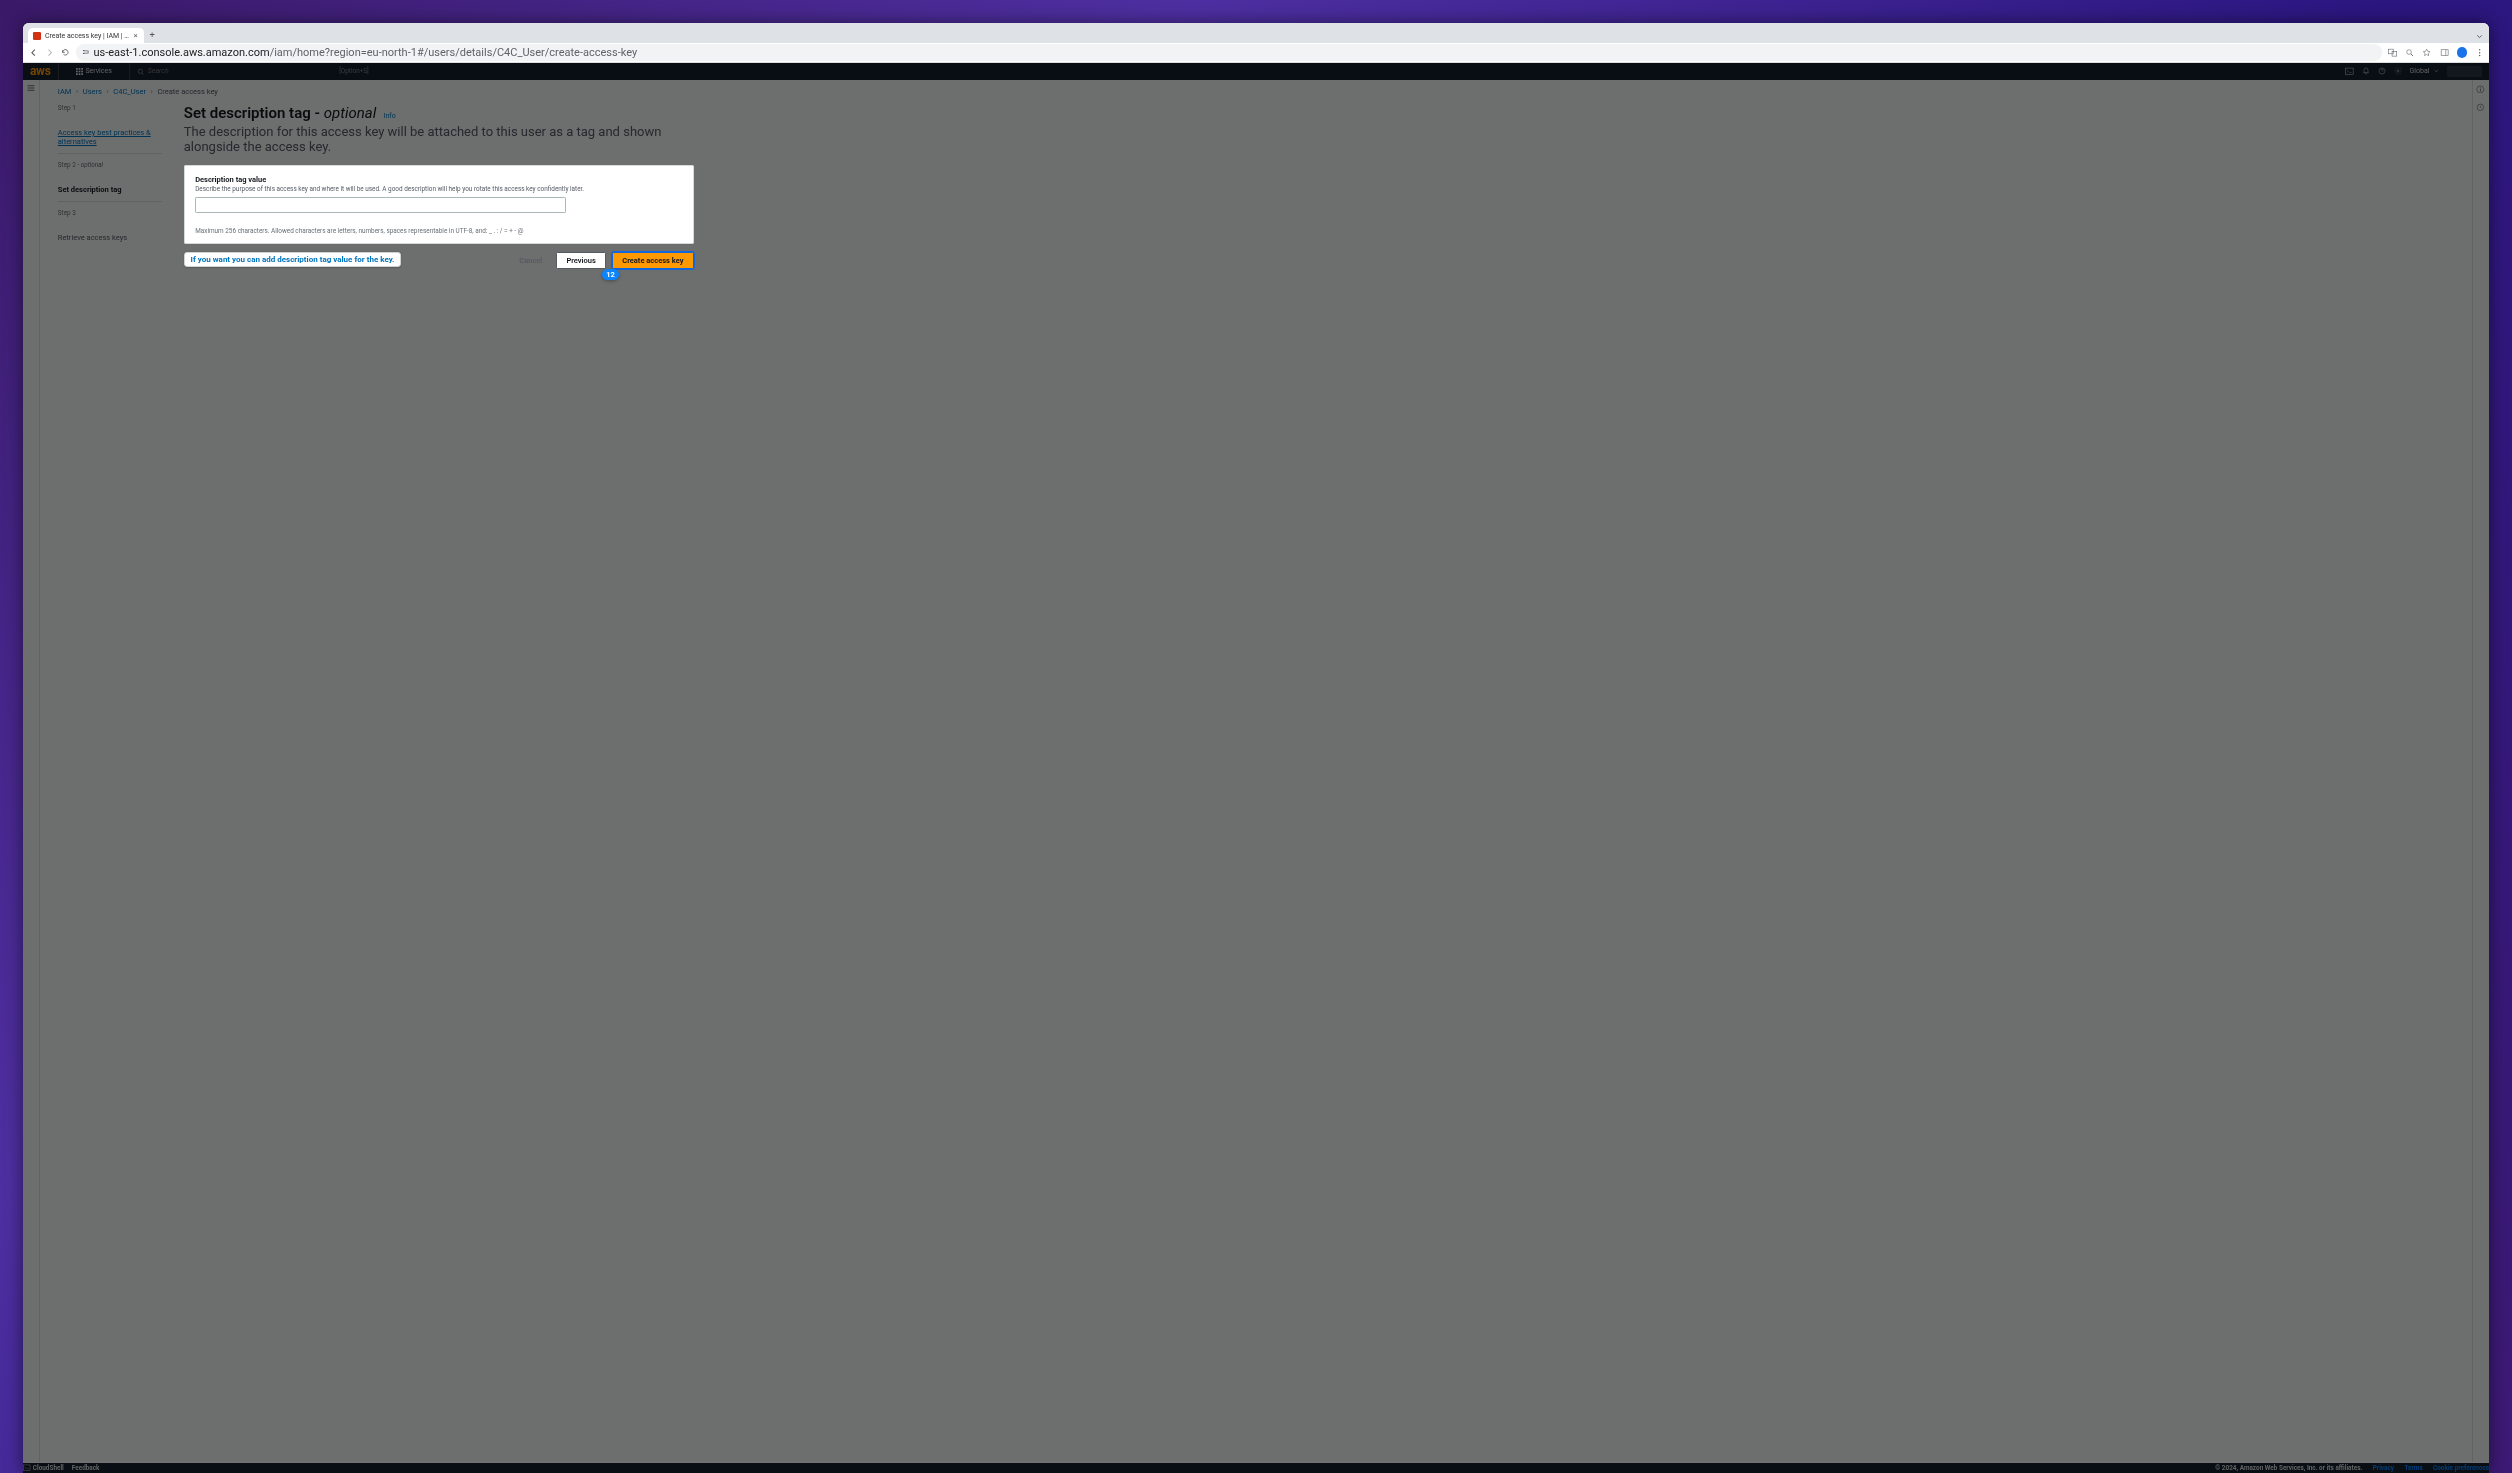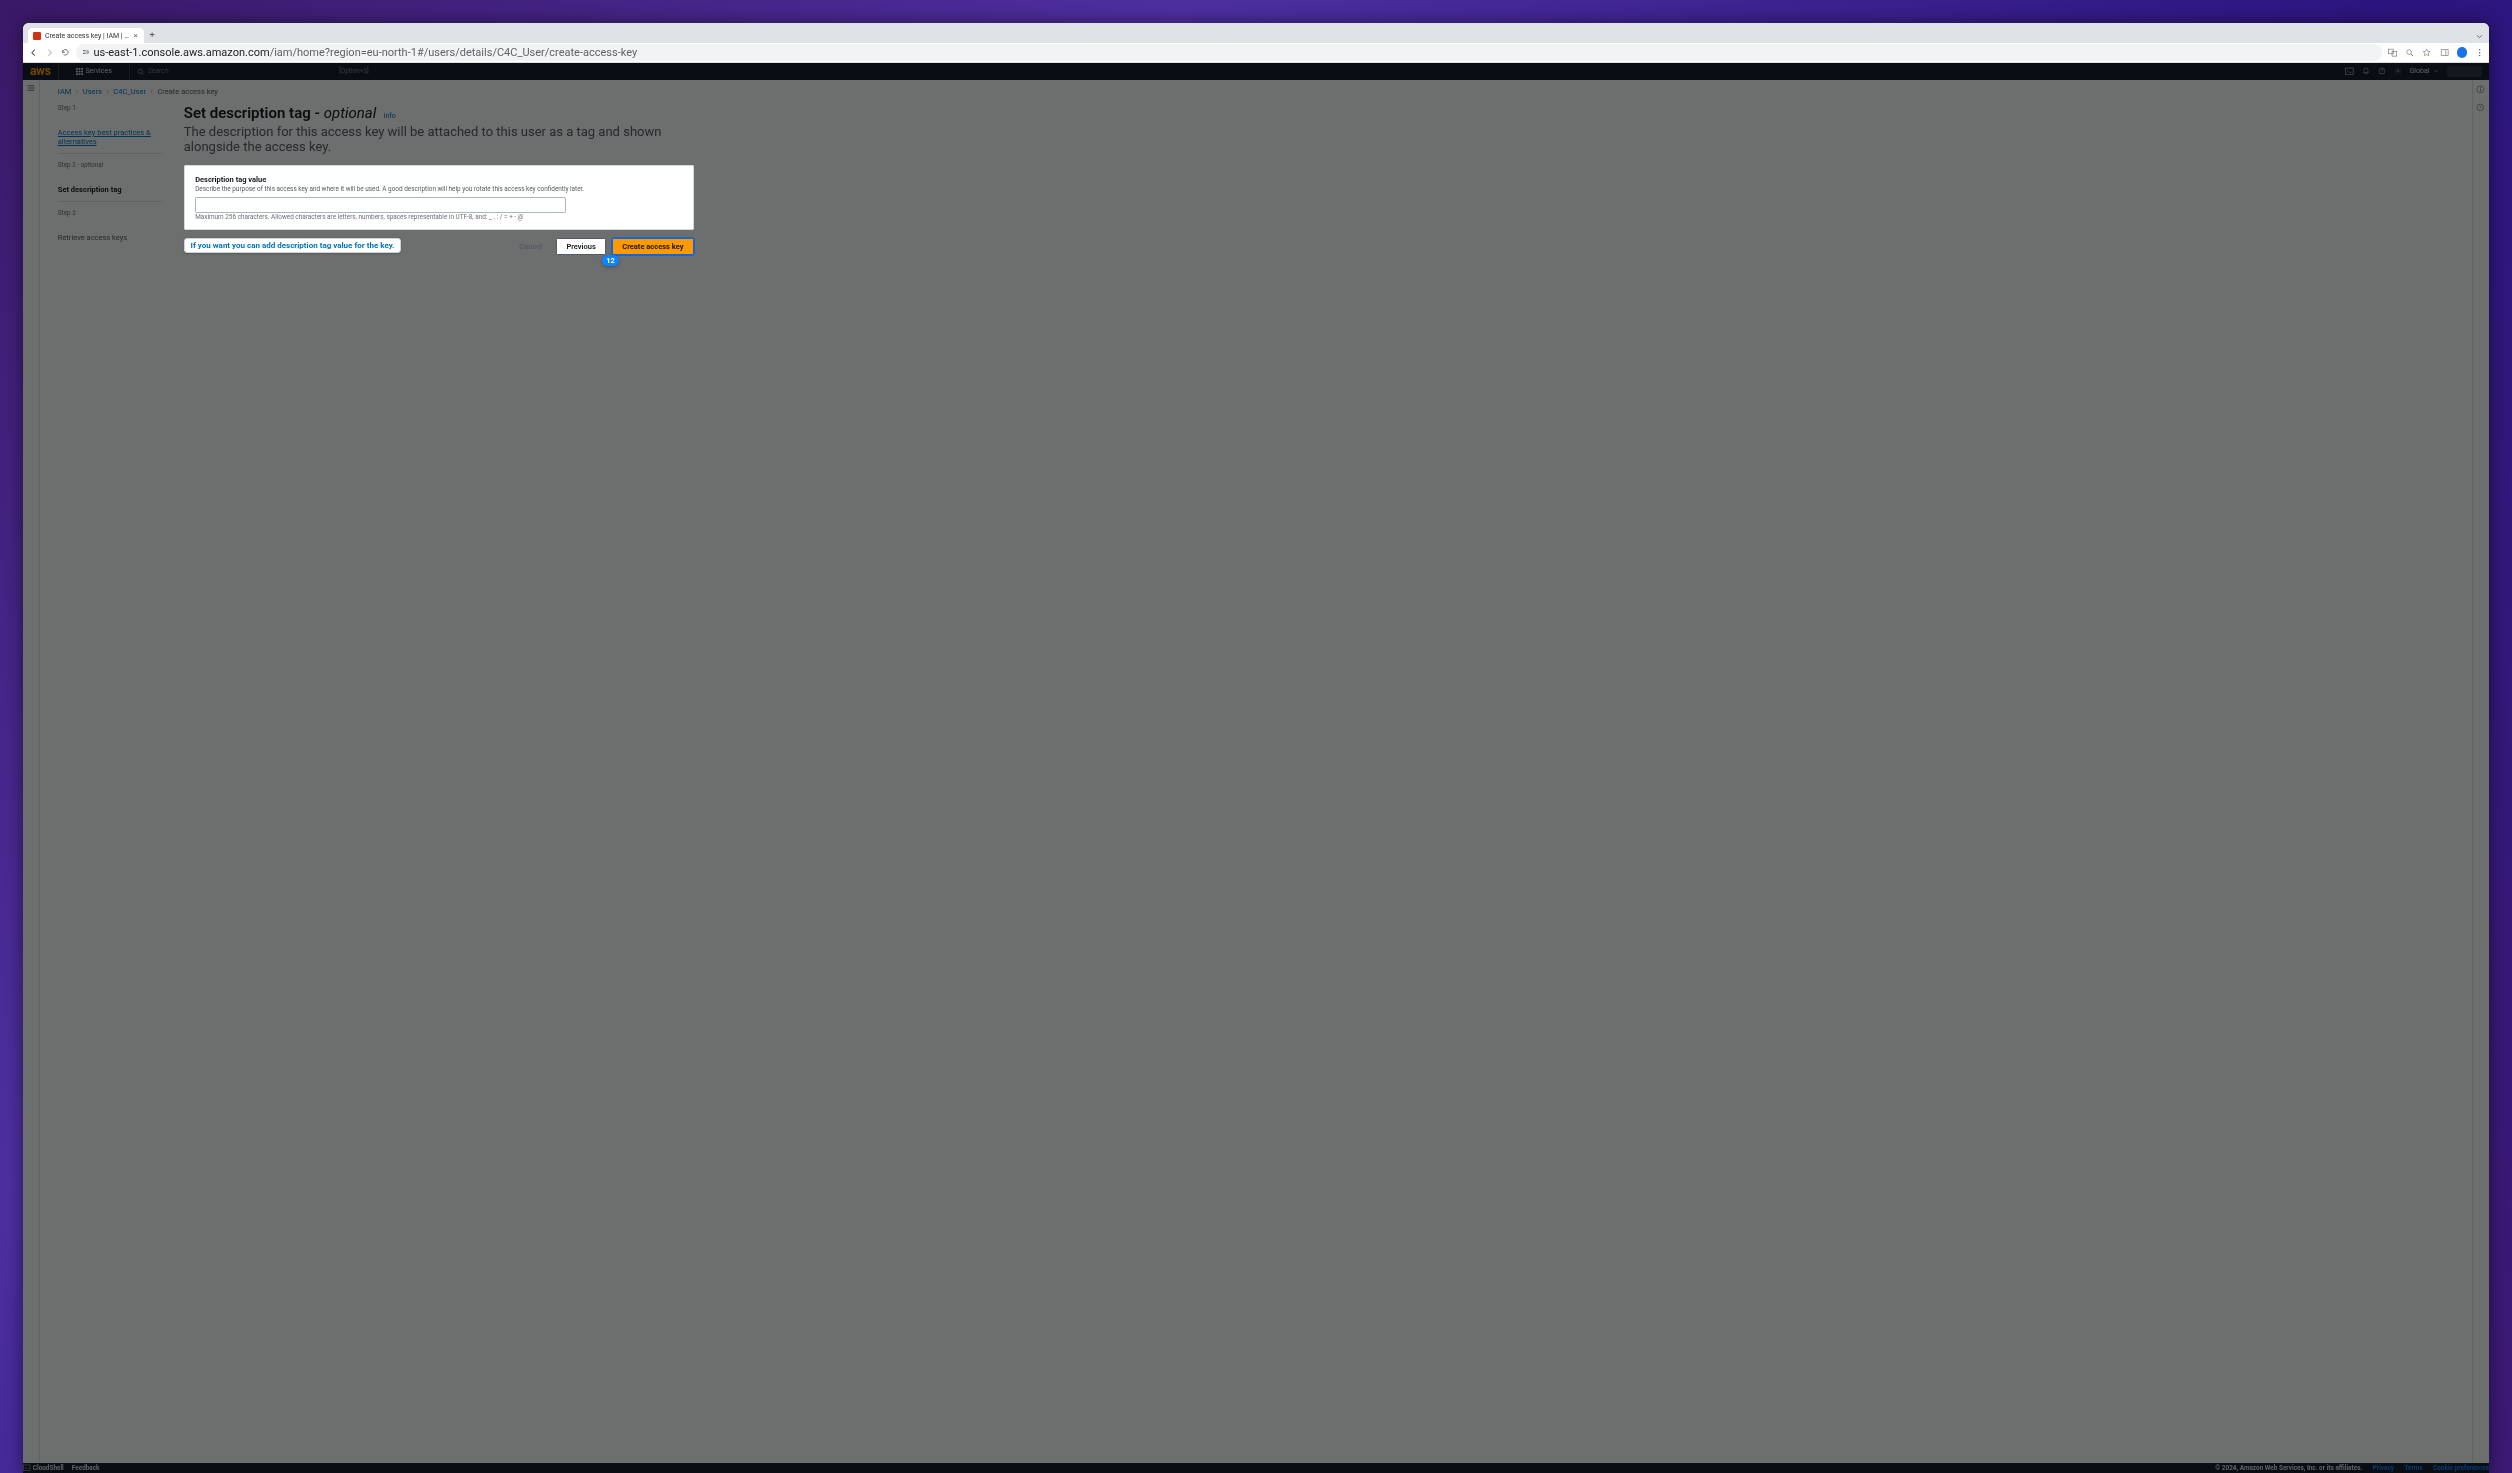--- a/index.html
+++ b/index.html
@@ -66,21 +66,21 @@
 .main-col { flex: 1; max-width: 510px; }
 .page-title { font-size: 15px; font-weight: 600; color: #16191f; }
 .page-title .optional-title { font-style: italic; font-weight: 400; }
 .info-link { font-size: 7px; color: #0073bb; font-weight: normal; margin-left: 3.5px; cursor: pointer; }
 .page-desc { font-size: 13px; color: #545b64; margin-top: 2.3px; margin-bottom: 10.4px; }
 
 .form-card { position: relative; z-index: 20; background: #fff; border: 0.6px solid #d5dbdb; border-radius: 1.2px; padding: 9.3px 10.4px 8px; box-shadow: 0 0.6px 0.6px rgba(0,0,0,0.05); }
 .field-label { font-size: 7.5px; font-weight: bold; color: #16191f; }
 .field-hint { font-size: 6.4px; color: #545b64; margin-top: 1.2px; }
 .text-input { width: 371px; max-width: 100%; height: 16px; border: 0.6px solid #aab7b8; border-radius: 1.2px; margin-top: 3.5px; padding: 0 4.6px; font-size: 7.5px; }
-.field-constraint { font-size: 6.4px; color: #687078; margin-top: 0; }
+.field-constraint { font-size: 6.4px; color: #687078; margin-top: 14px; }
 
 .actions-row { position: relative; z-index: 20; display: flex; justify-content: flex-end; align-items: center; margin-top: 8px; gap: 5.8px; }
 .btn-text { background: transparent; border: none; color: #545b64; font-size: 7.5px; padding: 3.5px 8px; cursor: pointer; font-weight: 600; }
 .btn-outline { background: #fff; border: 0.6px solid #545b64; color: #16191f; font-size: 7.5px; padding: 2.9px 9.3px; border-radius: 1.2px; cursor: pointer; font-weight: 600; }
 .btn-primary { background: #ff9900; border: 1.2px solid #1166dd; color: #16191f; font-size: 7.5px; padding: 2.9px 9.3px; border-radius: 1.7px; cursor: pointer; font-weight: bold; outline: 1.2px solid #1166dd; outline-offset: 0.6px; }
 
 .annotation-callout { position: relative; z-index: 20; display: inline-block; background: #fff; border: 0.6px solid #cfd3d6; border-radius: 2.9px; padding: 2.3px 5.8px; margin-top: 8px; font-size: 8px; color: #0073bb; font-weight: bold; box-shadow: 0 0.6px 1.7px rgba(0,0,0,0.2); }
 .annotation-badge { position: absolute; z-index: 25; background: #0a84ff; color: #fff; font-weight: bold; border-radius: 7px; padding: 1.2px 4.6px; font-size: 7.5px; box-shadow: 0 1.2px 3.5px rgba(0,0,0,0.3); }
 
 

